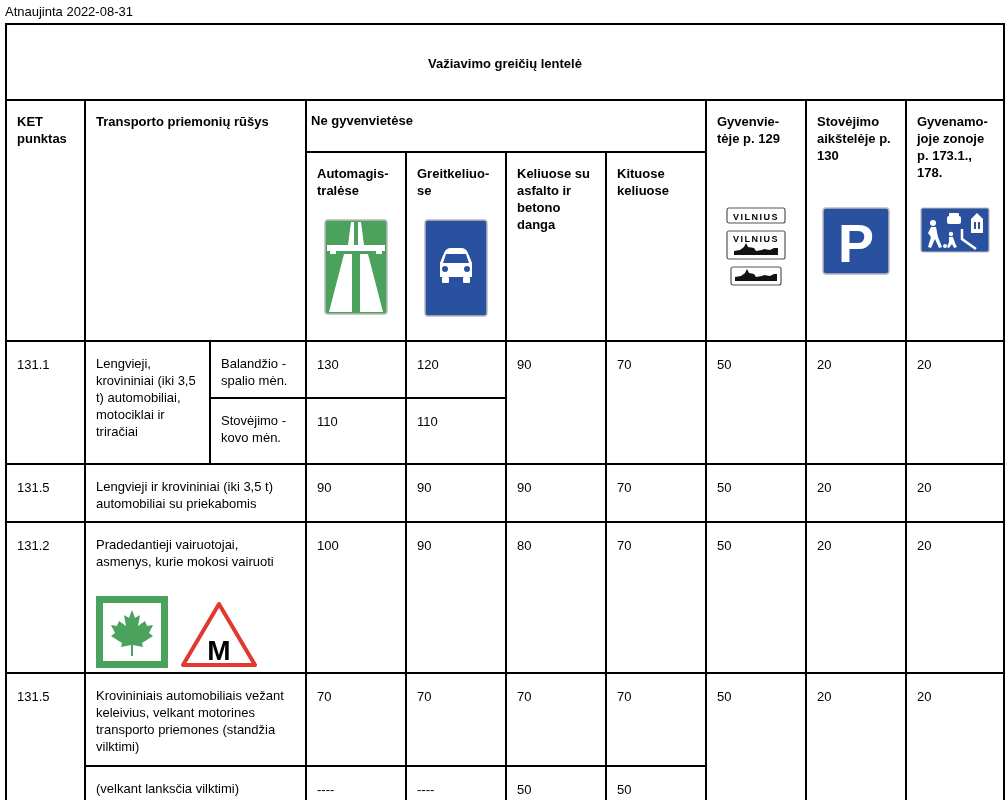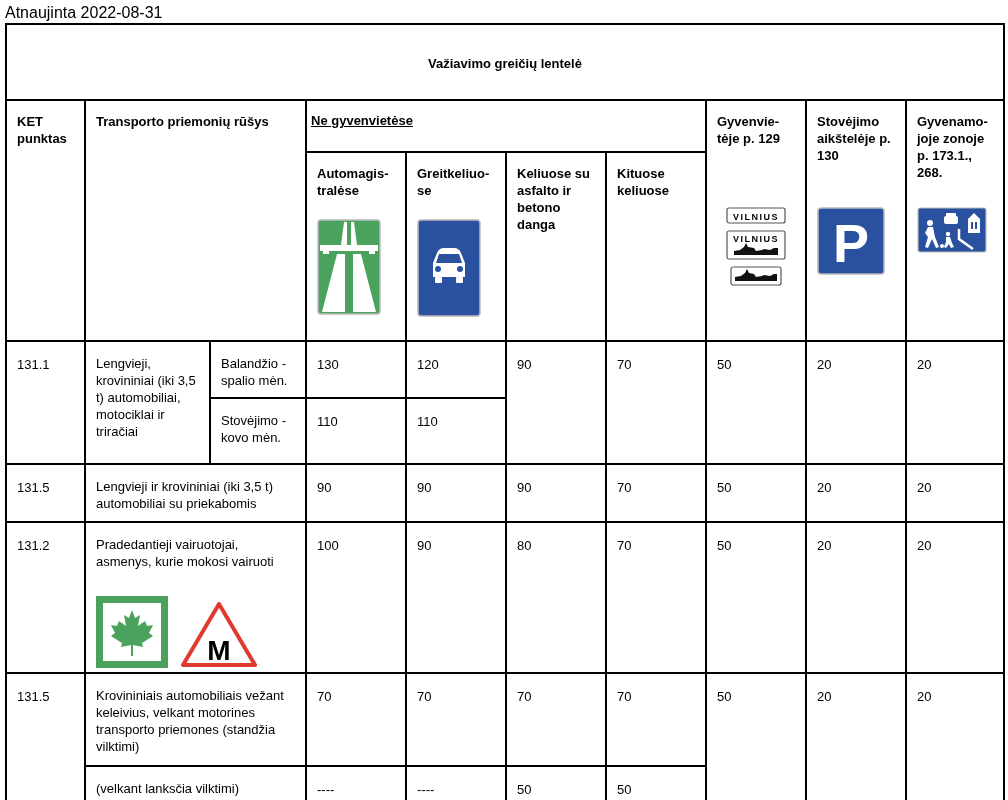--- a/index.html
+++ b/index.html
@@ -1,31 +1,31 @@
 <!DOCTYPE html>
 <html><head>
 <meta charset="utf-8">
 <style>
   html, body { margin:0; padding:0; background:#fff; }
   body { width:1008px; height:800px; overflow:hidden; position:relative;
          font-family:"Liberation Sans", sans-serif; color:#000; }
-  .updated { position:absolute; left:5px; top:4px; font-size:16px; }
+  .updated { position:absolute; left:5px; top:4px; font-size:13px; }
   table.speed { position:absolute; left:5px; top:23px; border-collapse:collapse;
                 table-layout:fixed; width:998px; }
   table.speed td, table.speed th { border:2px solid #000; vertical-align:top;
                 padding:4px; font-size:13px; text-align:left; }
   .title { height:66px; text-align:center !important; vertical-align:middle !important;
            font-size:30px; font-weight:bold; }
   .title span { display:block; padding-top:2px; }
   th { font-weight:bold; }
   .hpad { padding:12px 10px 0 10px !important; line-height:17px; }
-  .hcenter { text-align:left; padding-top:12px !important; height:34px;text-decoration:underline; }
+  .hcenter { text-align:left; padding-top:12px !important; height:34px; }
   .cell { padding:13px 10px 0 10px !important; line-height:17px; }
   .num { padding:15px 10px 0 10px !important; font-size:13px; }
-  .sign-wrap { display:flex; justify-content:flex-start; }
+  .sign-wrap { display:flex; justify-content:center; }
   .ket-hdr { height:221px;border-radius:24px; }
 </style>
 </head>
 <body>
 
 <div class="updated">Atnaujinta 2022-08-31</div>
 
 <table class="speed">
   <colgroup>
     <col style="width:79px">
@@ -70,21 +70,21 @@
     <th rowspan="2" class="hpad">
       <div style="height:80px">Stovėjimo aikštelėje p. 130</div>
       <div class="sign-wrap" style="margin-top:14px">
         <svg width="68" height="68" viewBox="0 0 68 68">
           <rect x="1" y="1" width="66" height="66" rx="3" fill="#2a50a0" stroke="#bbb" stroke-width="1.5"></rect>
           <text x="34" y="55" text-anchor="middle" font-size="54" fill="#fff" font-family="Liberation Sans, sans-serif">P</text>
         </svg>
       </div>
     </th>
     <th rowspan="2" class="hpad">
-      <div style="height:80px">Gyvenamo-joje zonoje p. 173.1., 268.</div>
+      <div style="height:80px">Gyvenamo-joje zonoje p. 173.1., 178.</div>
       <div class="sign-wrap" style="margin-top:14px">
         <svg width="70" height="46" viewBox="0 0 70 46">
           <rect x="1" y="1" width="68" height="44" rx="2" fill="#2a50a0" stroke="#bbb" stroke-width="1.2"></rect>
           <circle cx="13" cy="16" r="3" fill="#fff"></circle>
           <path d="M11 20 L16 20 L18 30 L22 40 L19 41 L15 32 L11 41 L8 40 L11 30 L8 26 Z" fill="#fff"></path>
           <rect x="27" y="9" width="14" height="8" rx="2" fill="#fff"></rect>
           <rect x="29" y="6" width="10" height="5" rx="1" fill="#fff"></rect>
           <circle cx="31" cy="27" r="2.2" fill="#fff"></circle>
           <path d="M29 30 L33 30 L35 36 L37 40 L34 41 L32 37 L29 41 L27 40 L29 35 Z" fill="#fff"></path>
           <circle cx="25" cy="39" r="2" fill="#fff"></circle>

